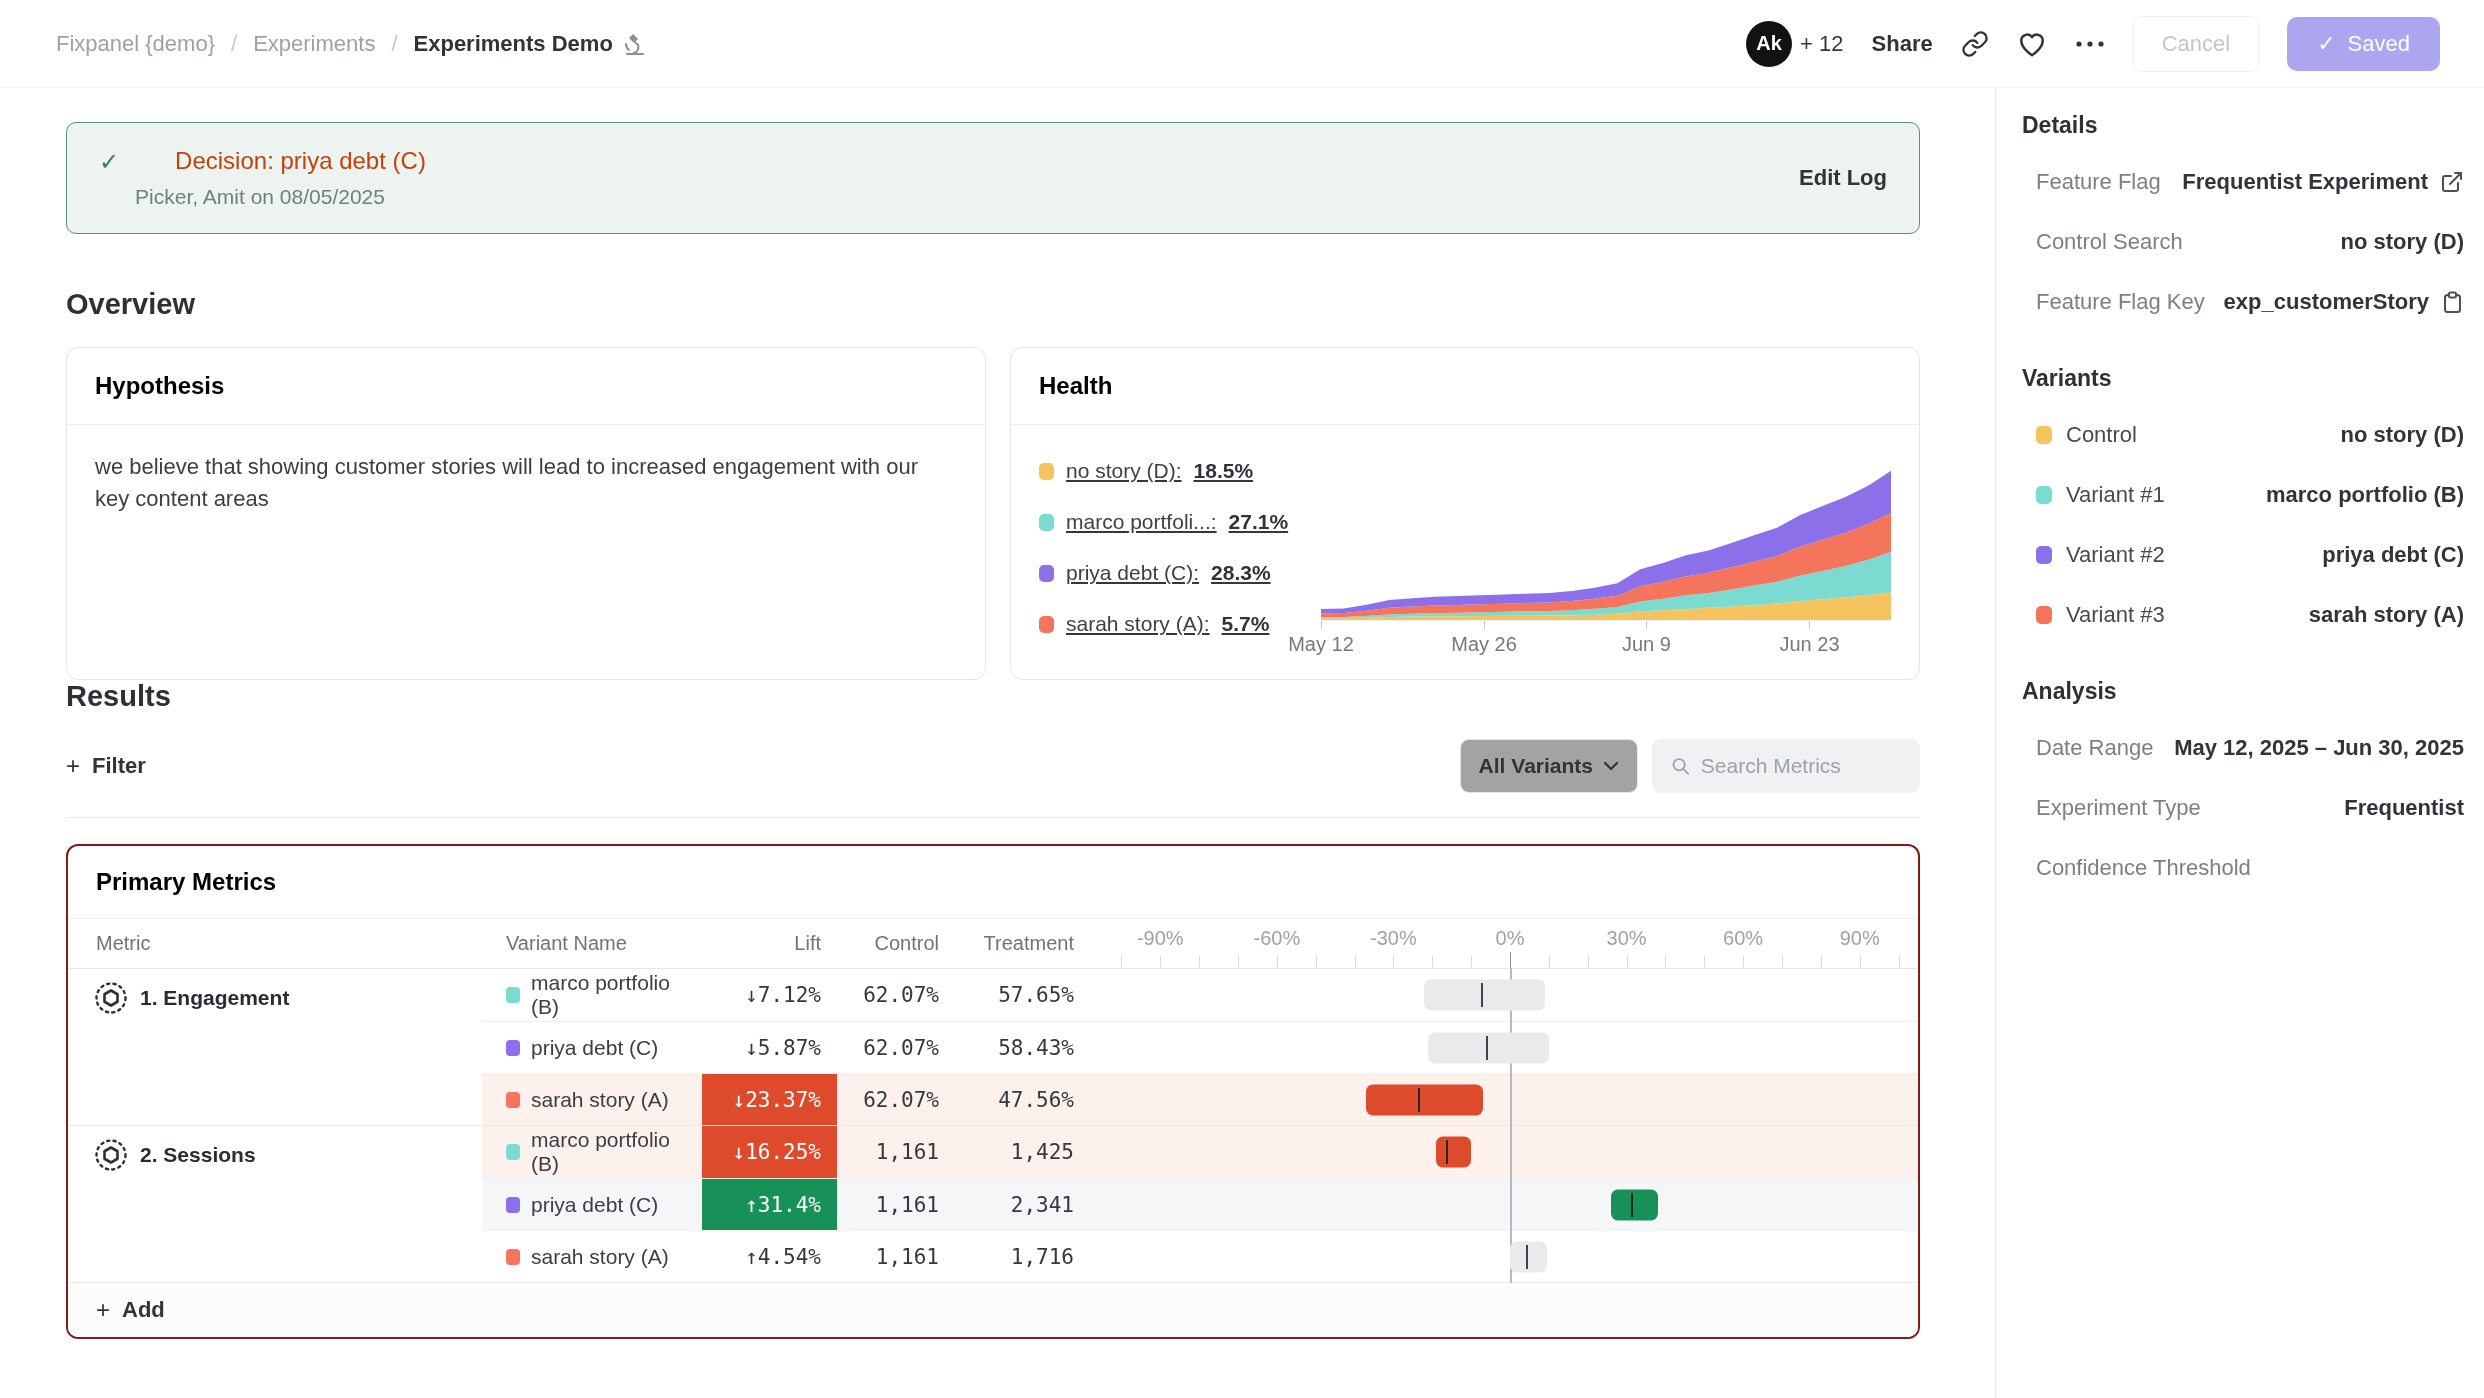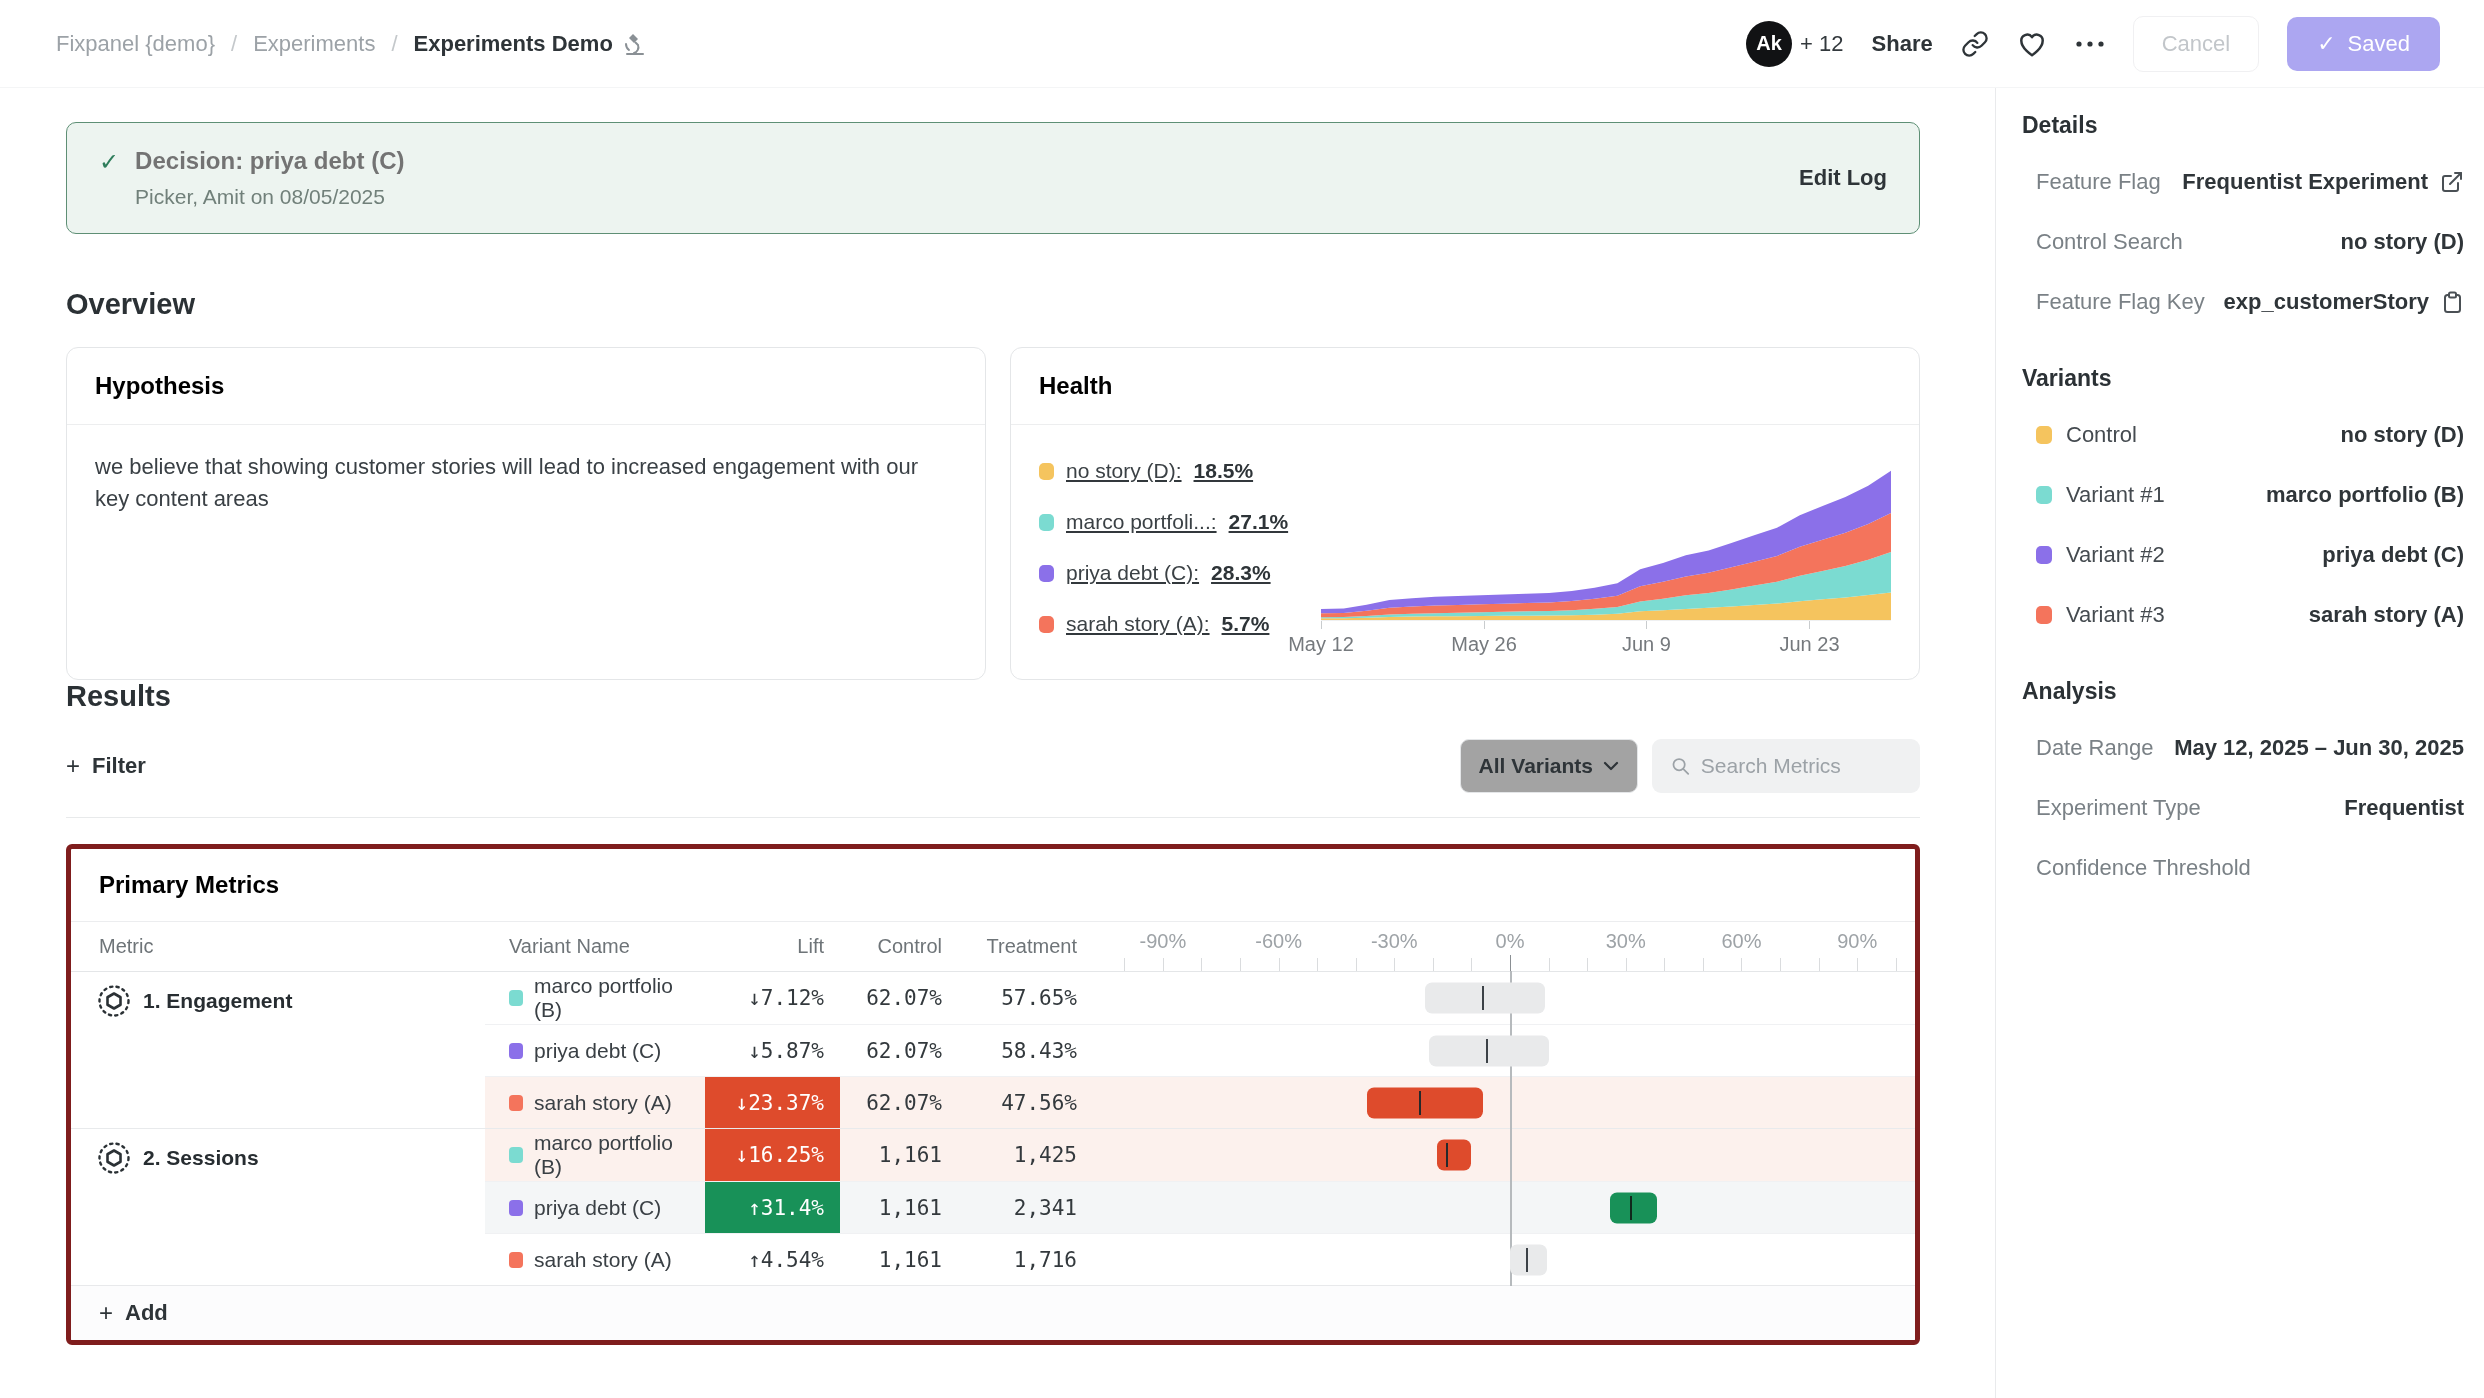--- a/index.html
+++ b/index.html
@@ -36,21 +36,21 @@
   .sidebar { position:absolute; left:1995px; top:88px; width:489px; height:1310px;
     border-left:1px solid #E9EAEC; padding:24px 20px 0 26px; }
 
   
   .banner {
     border:1px solid #5E8F75; background:#EDF4F0; border-radius:10px;
     padding:24px 32px; display:flex; align-items:center; justify-content:space-between;
   }
   .banner-left { display:flex; gap:16px; }
   .banner-check { color:#2E7D5B; font-size:24px; line-height:30px; }
-  .banner-title { font-size:24px; font-weight:700; color:#737373; }
+  .banner-title { font-size:24px; font-weight:400; color:#c2410c;margin-left:40px; }
   .banner-sub { font-size:21px; color:#71807A; margin-top:10px; }
   .editlog { font-size:22px; font-weight:700; color:#2E3438; background:none; border:none; cursor:pointer; font-family:inherit; }
 
   .h1 { font-size:29px; font-weight:700; color:#2B3135; }
   .sec-overview { margin-top:54px; }
   .sec-results { }
 
   
   .cards-row { display:flex; gap:24px; margin-top:26px; }
   .card { border:1px solid #E4E6E8; border-radius:12px; background:#fff; }
@@ -81,21 +81,21 @@
   .filter-right { display:flex; gap:14px; }
   .dropdown { display:flex; align-items:center; gap:10px; background:#a3a3a3; border:1px solid #E4E6E8;
     border-radius:9px; padding:14px 18px; font-size:21px; font-weight:700; color:#2E3438; cursor:pointer; font-family:inherit; }
   .searchbox { display:flex; align-items:center; gap:10px; background:#F0F1F2; border-radius:9px; padding:0 18px; width:268px; height:54px; }
   .searchbox input { border:none; background:transparent; outline:none; font-size:21px; color:#3A4045;
     font-family:inherit; width:100%; }
   .searchbox input::placeholder { color:#9CA2A7; }
   .hr { border-top:1px solid #E8EAEB; margin-top:24px; }
 
   
-  .pm-card { margin-top:26px; border:5px solid #7f1d1d; border-radius:6px; overflow:hidden; }
+  .pm-card { margin-top:26px; border:2px solid #7f1d1d; border-radius:12px; overflow:hidden; }
   .pm-title-row { padding:22px 28px; border-bottom:1px solid #ECEDEF; }
   .pm-header { display:grid; grid-template-columns:414px 220px 135px 130px 135px 1fr; height:50px;
     font-size:20px; color:#6E7478; border-bottom:1px solid #E4E6E8; }
   .pm-header > div { display:flex; align-items:center; }
   .col-metric { padding-left:28px; }
   .col-variant { padding-left:24px; }
   .col-right { justify-content:flex-end; padding-right:28px; }
   .col-lift { justify-content:flex-end; padding-right:16px; }
   .axis-head { position:relative; }
   .axis-label { position:absolute; top:8px; transform:translateX(-50%); color:#9EA3A7; font-size:20px; }

